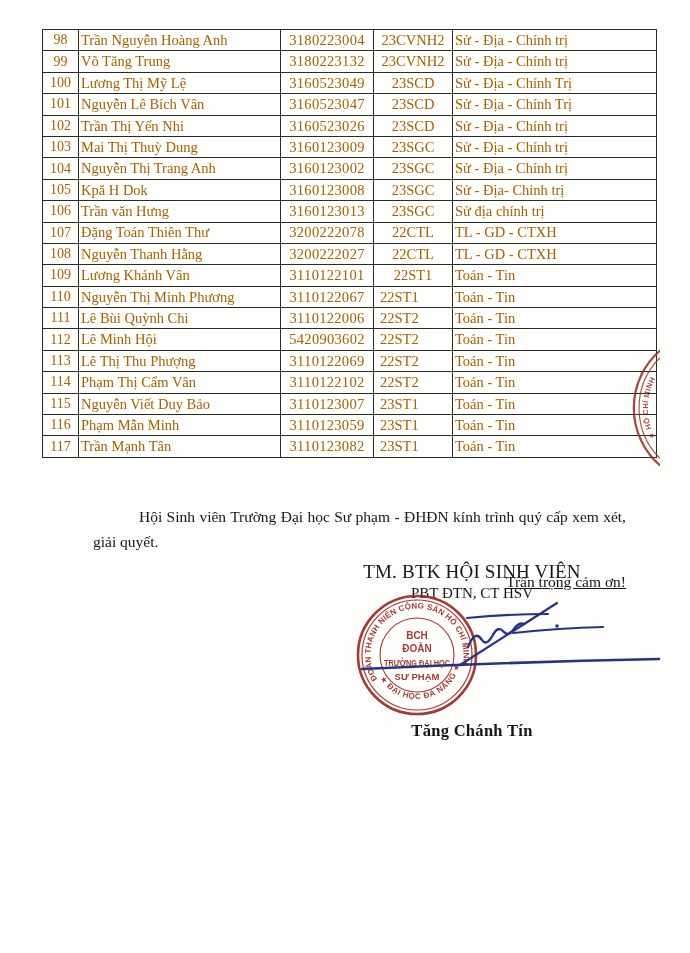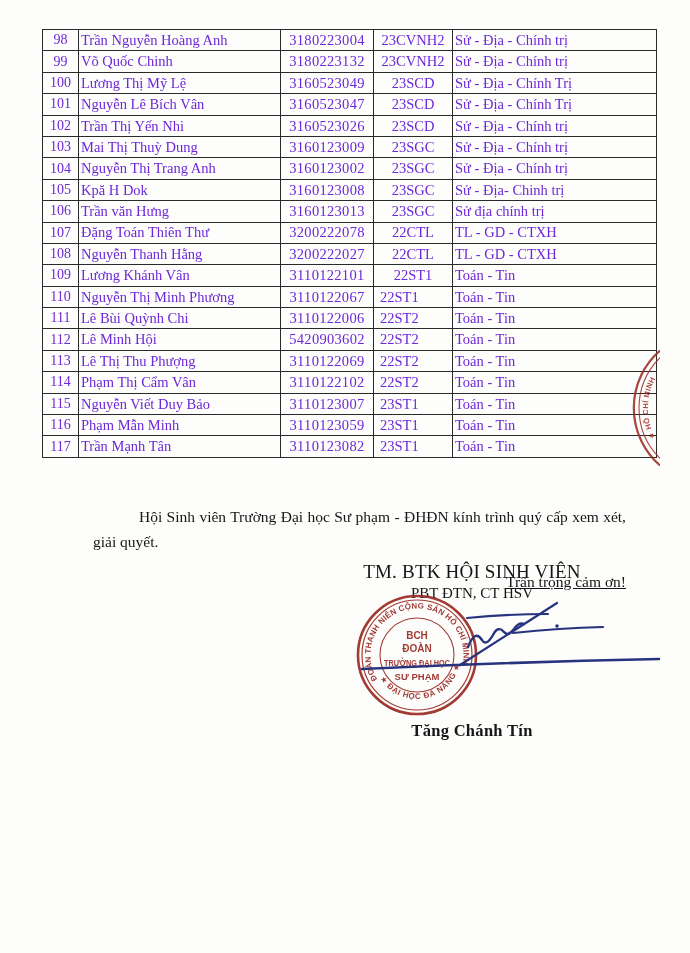--- a/index.html
+++ b/index.html
@@ -10,21 +10,21 @@
   }
   .page {
     position:relative; width:690px; height:953px;
     background:#fdfdfb; overflow:hidden; color:#161616;
   }
 
   
   table.roster {
     position:absolute; left:42px; top:29px; width:614px;
     border-collapse:collapse; table-layout:fixed;
-    font-size:14.5px; color:#6d28d9;
+    font-size:14.5px; color:#a16207;
   }
   table.roster td {
     border:1.6px solid #2a2a2a;
     height:20.4px; padding:0 2px;
     overflow:hidden; white-space:nowrap;
     line-height:1.0;
   }
   td.c-no   { text-align:center; font-size:14px; }
   td.c-name { text-align:left; padding-left:8px; }
   td.c-sid  { text-align:center; letter-spacing:.3px; }
@@ -76,21 +76,21 @@
     <tbody>
         <tr>
       <td class="c-no">98</td>
       <td class="c-name">Trần Nguyễn Hoàng Anh</td>
       <td class="c-sid">3180223004</td>
       <td class="c-cls">23CVNH2</td>
       <td class="c-major">Sử - Địa - Chính trị</td>
     </tr>
         <tr>
       <td class="c-no">99</td>
-      <td class="c-name">Võ Quốc Chinh</td>
+      <td class="c-name">Võ Tăng Trung</td>
       <td class="c-sid">3180223132</td>
       <td class="c-cls">23CVNH2</td>
       <td class="c-major">Sử - Địa - Chính trị</td>
     </tr>
         <tr>
       <td class="c-no">100</td>
       <td class="c-name">Lương Thị Mỹ Lệ</td>
       <td class="c-sid">3160523049</td>
       <td class="c-cls">23SCD</td>
       <td class="c-major">Sử - Địa - Chính Trị</td>

